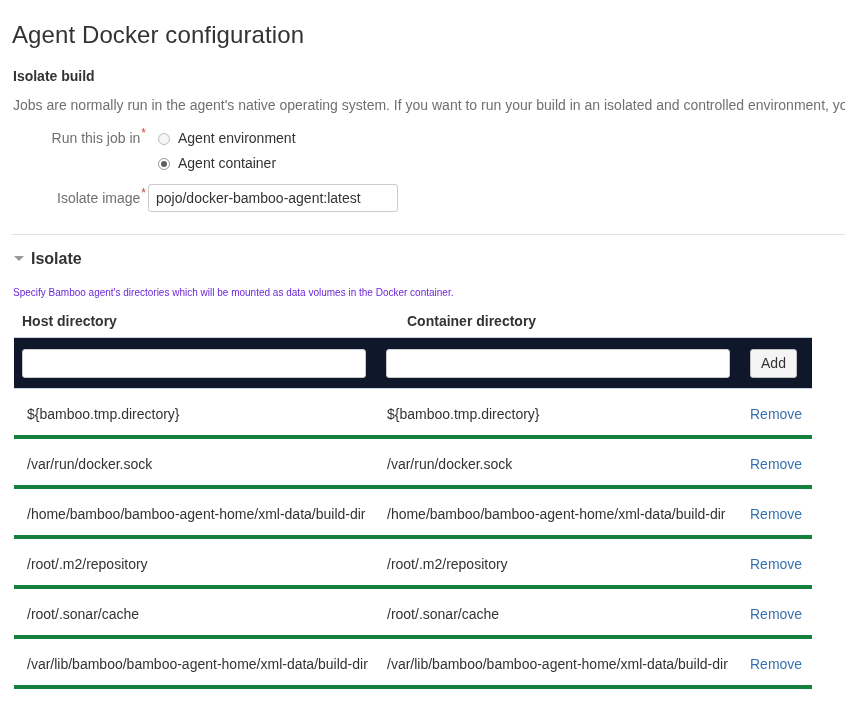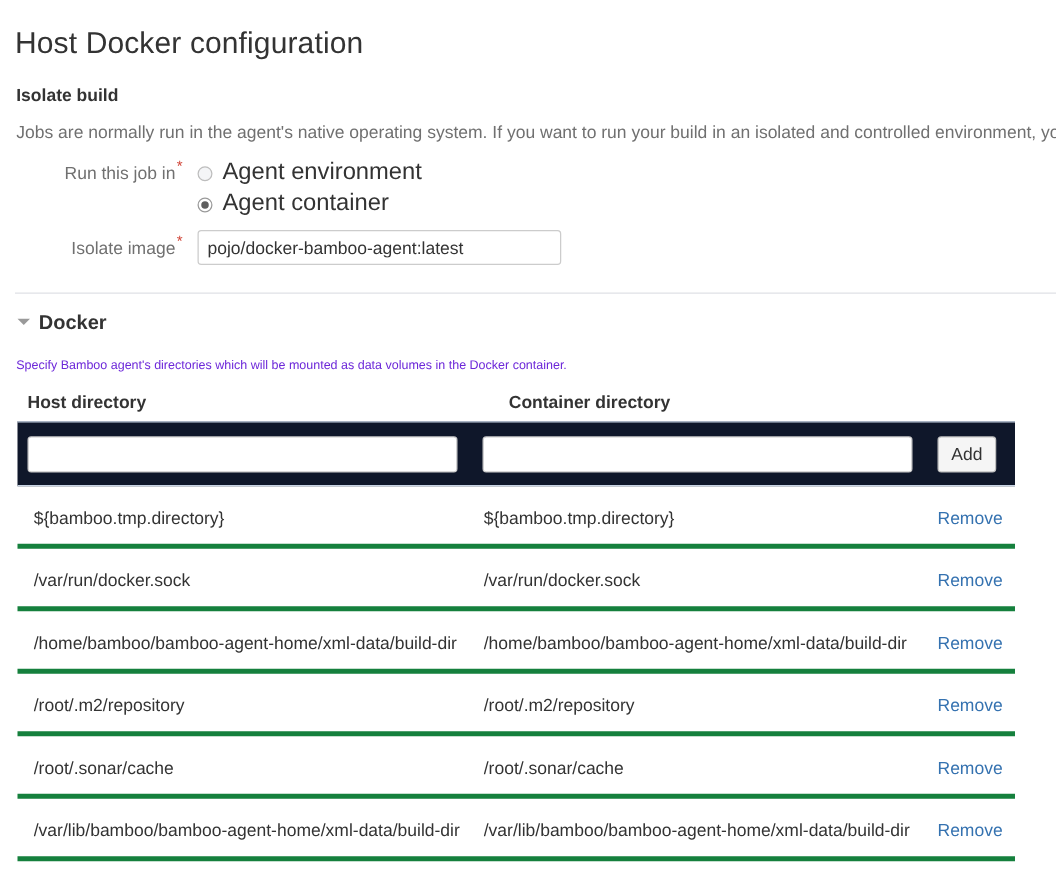--- a/index.html
+++ b/index.html
@@ -111,42 +111,42 @@
     content: "";
     position: absolute;
     left: 2px;
     top: 2px;
     width: 6px;
     height: 6px;
     border-radius: 50%;
     background: #5e5e5e;
   }
   .radio-text {
-    font-size: 19px;
+    font-size: 14px;
     color: #333333;
     margin-left: 8px;
     white-space: nowrap;
   }
 
   .text-input {
     box-sizing: border-box;
     border: 1px solid #cccccc;
     border-radius: 3px;
     background: #ffffff;
     font-family: "Liberation Sans", sans-serif;
     font-size: 14px;
     color: #333333;
     padding: 0 7px;
     outline: none;
   }
   .docker-image-input {
     position: absolute;
-    left: 158px;
+    left: 148px;
     top: 184px;
-    width: 291px;
+    width: 250px;
     height: 28px;
     line-height: 26px;
   }
 
   
   .divider-full {
     position: absolute;
     left: 12px;
     top: 234px;
     width: 833px;
@@ -279,21 +279,21 @@
     text-decoration: none;
     cursor: pointer;
     white-space: nowrap;
   }
 </style>
 </head>
 <body>
 
 <div class="page">
 
-  <h1 class="page-title">Host Docker configuration</h1>
+  <h1 class="page-title">Agent Docker configuration</h1>
 
   <div class="section-heading">Isolate build</div>
   <div class="section-desc">Jobs are normally run in the agent's native operating system. If you want to run your build in an isolated and controlled environment, yo</div>
 
   <div class="form-row" style="top:126px;">
     <div class="field-label"><span>Run this job in</span><span class="req-star">*</span></div>
     <div class="radio-opt" style="left:158px;">
       <span class="radio-dot"></span><span class="radio-text">Agent environment</span>
     </div>
   </div>
@@ -303,21 +303,21 @@
     </div>
   </div>
 
   <div class="form-row" style="top:186px;">
     <div class="field-label"><span>Isolate image</span><span class="req-star">*</span></div>
   </div>
   <input class="text-input docker-image-input" type="text" value="pojo/docker-bamboo-agent:latest" style="">
 
   <div class="divider-full"></div>
 
-  <div class="volumes-heading"><span class="twisty"></span><span>Docker</span></div>
+  <div class="volumes-heading"><span class="twisty"></span><span>Isolate</span></div>
   <div class="volumes-desc">Specify Bamboo agent's directories which will be mounted as data volumes in the Docker container.</div>
 
   <div class="col-head host">Host directory</div>
   <div class="col-head container">Container directory</div>
 
   <div class="add-panel">
     <input class="text-input add-input-host" type="text" placeholder="" style="">
     <input class="text-input add-input-container" type="text" placeholder="" style="">
     <button class="add-button">Add</button>
   </div>

